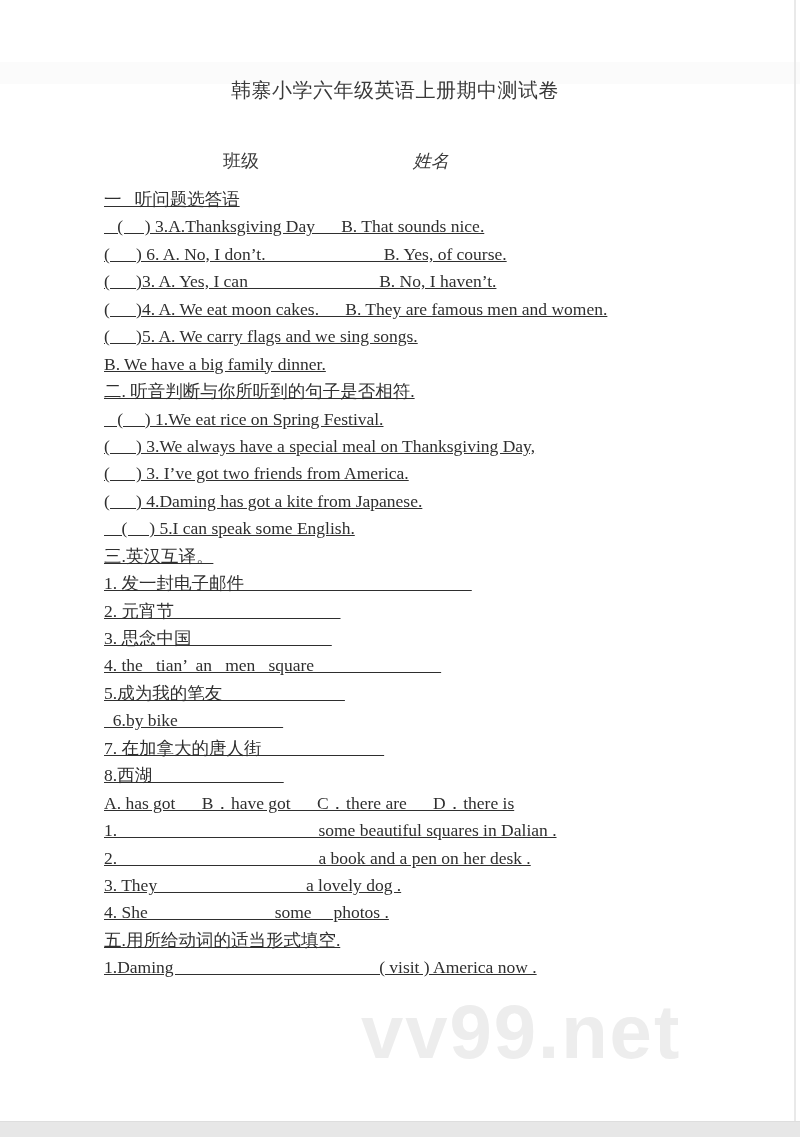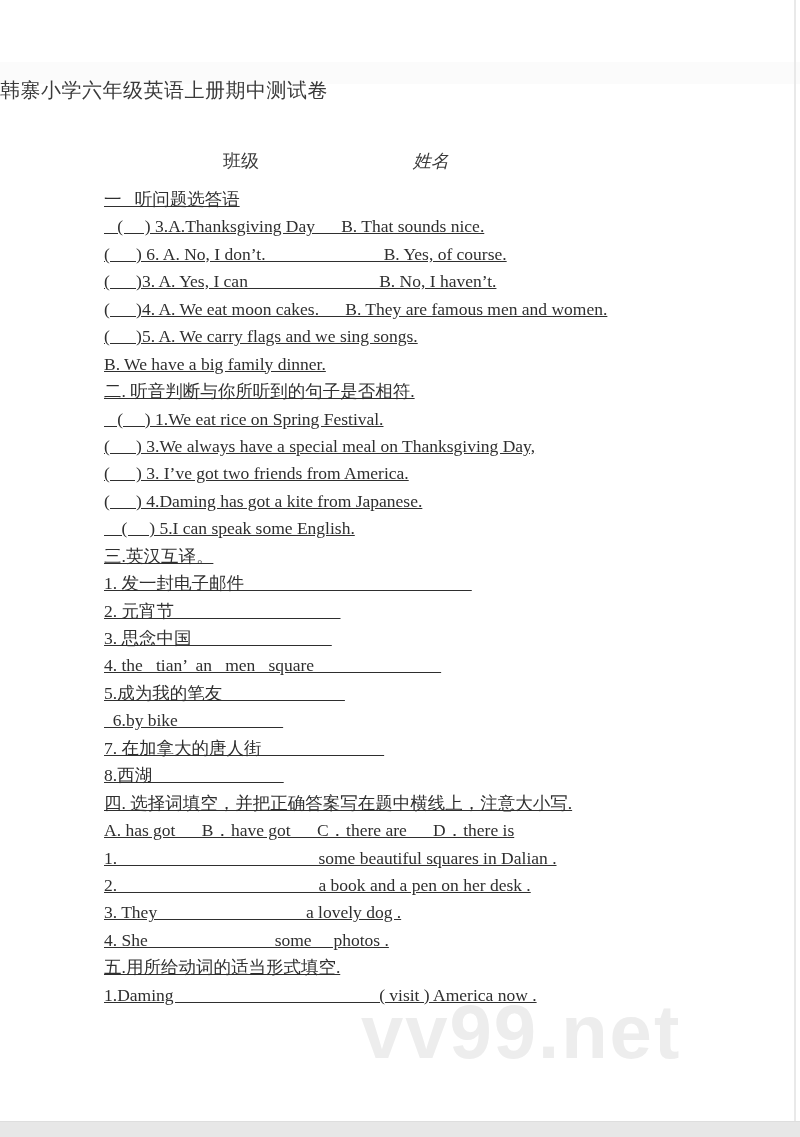--- a/index.html
+++ b/index.html
@@ -10,20 +10,21 @@
     overflow:hidden;
     font-family:"Liberation Serif","DejaVu Serif",serif;
     color:#2f2f2f;
   }
   .scan-shade{
     position:absolute;left:0;top:62px;width:800px;height:22px;
     background:#fbfbfb;
   }
   .title{
     position:absolute;top:77px;left:0;width:790px;
+    text-align:center;
     font-size:20px;letter-spacing:0.5px;
     color:#3a3a3a;
     white-space:pre;
   }
   .meta-label{
     position:absolute;top:131px;
     font-size:18px;color:#3a3a3a;white-space:pre;margin-top:18px;
   }
   .meta-class{left:223px;}
   .meta-name{left:413px;font-style:italic;}
@@ -88,21 +89,20 @@
       <div class="line">    (     ) 5.I can speak some English.</div>
       <div class="line">三.英汉互译。</div>
       <div class="line">1. 发一封电子邮件            ____________________</div>
       <div class="line">2. 元宵节___________________</div>
       <div class="line">3. 思念中国________________</div>
       <div class="line">4. the   tian’  an   men   square ______________</div>
       <div class="line">5.成为我的笔友______________</div>
       <div class="line">  6.by bike____________</div>
       <div class="line">7. 在加拿大的唐人街______________</div>
       <div class="line">8.西湖      ____________</div>
-      <div class="line">四. 选择词填空，并把正确答案写在题中横线上，注意大小写.</div>
       <div class="line">A. has got      B．have got      C．there are      D．there is</div>
       <div class="line">1.                                              some beautiful squares in Dalian .</div>
       <div class="line">2.                                              a book and a pen on her desk .</div>
       <div class="line">3. They                                  a lovely dog .</div>
       <div class="line">4. She                             some     photos .</div>
       <div class="line">五.用所给动词的适当形式填空.</div>
       <div class="line">1.Daming                                               ( visit ) America now .</div>
     </div>
 
   <div class="watermark">vv99.net</div>

